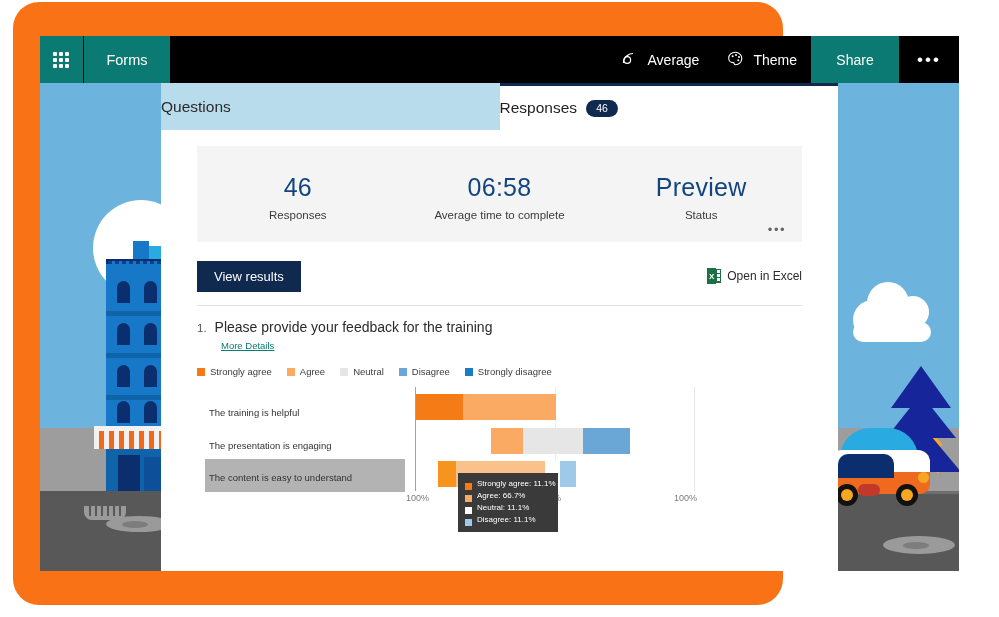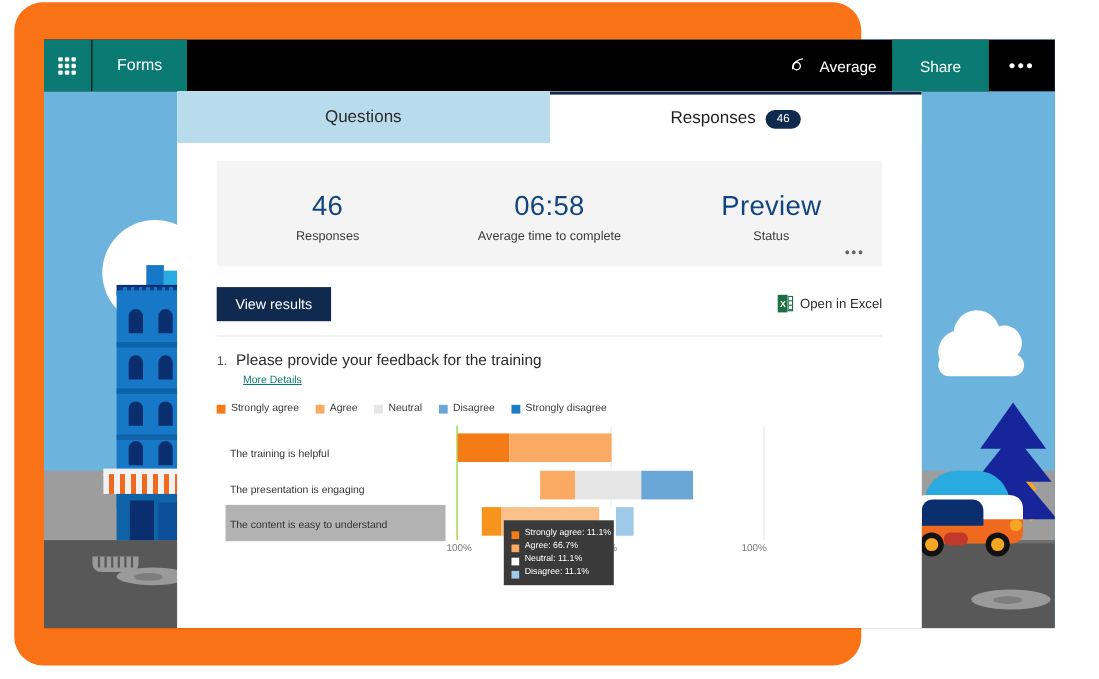--- a/index.html
+++ b/index.html
@@ -98,21 +98,21 @@
   .tb-item{display:flex;align-items:center;gap:9px;color:#fff;font-size:14px;padding:0 14px;height:47px;cursor:pointer;}
   .tb-item .lbl{white-space:nowrap;}
   .share-btn{background:#0b7a72;color:#fff;font-size:14px;height:47px;display:flex;align-items:center;
      justify-content:center;width:88px;cursor:pointer;}
   .more-btn{width:60px;height:47px;display:flex;align-items:center;justify-content:center;color:#fff;
      letter-spacing:2px;font-size:17px;cursor:pointer;}
 
   
   .panel{position:absolute;left:121px;top:47px;width:677px;height:488px;background:#fff;overflow:hidden;}
   .tabs{position:relative;height:47px;display:flex;}
-  .tab{flex:1;display:flex;align-items:center;justify-content:center;font-size:15.5px;color:#333;cursor:pointer;}
+  .tab{flex:1;display:flex;align-items:center;font-size:15.5px;color:#333;cursor:pointer;}
   .tab.inactive{background:#b8dcec;color:#2b2b2b;}
   .tab.active{background:#fff;border-top:3px solid #10294f;color:#1f1f1f;}
   .badge{display:inline-flex;align-items:center;justify-content:center;margin-left:9px;
      min-width:22px;height:17px;padding:0 5px;border-radius:9px;background:#10294f;color:#fff;font-size:10.5px;}
 
   .body{padding:0 36px;}
   .stats{margin-top:16px;height:96px;background:#f4f4f4;display:flex;position:relative;}
   .stat{flex:1;display:flex;flex-direction:column;align-items:center;justify-content:center;gap:7px;padding-top:6px;}
   .stat .num{font-size:25px;color:#12457f;font-weight:400;letter-spacing:.3px;}
   .stat .cap{font-size:11.5px;color:#3b3b3b;}
@@ -262,20 +262,32 @@
        <div class="tb-item">
          <span>
            <svg width="17" height="13" viewBox="0 0 17 13">
              <path d="M1.5 11 C1.5 4.5 7.5 1.5 11 1.5" fill="none" stroke="#fff" stroke-width="1.2"></path>
              <circle cx="5.2" cy="8" r="3.4" fill="none" stroke="#fff" stroke-width="1.2"></circle>
            </svg>
          </span>
          <span class="lbl">Average</span>
        </div>
 
+       <div class="tb-item">
+         <span>
+           <svg width="17" height="15" viewBox="0 0 17 15">
+             <path d="M8.5 1.2c-4 0-6.8 2.6-6.8 6 0 2.6 2 4.4 4.2 4.4 1 0 1.4.5 1.4 1.2 0 .6.5 1 1.2 1 3.5 0 6.3-2.8 6.3-6.3 0-3.5-2.9-6.3-6.3-6.3z" fill="none" stroke="#fff" stroke-width="1.1"></path>
+             <circle cx="5.6" cy="5.2" r="1" fill="#fff"></circle>
+             <circle cx="9" cy="3.9" r="1" fill="#fff"></circle>
+             <circle cx="12" cy="6" r="1" fill="#fff"></circle>
+             <circle cx="11.3" cy="9.2" r="1" fill="#fff"></circle>
+           </svg>
+         </span>
+         <span class="lbl">Theme</span>
+       </div>
 
        <div class="share-btn">
          <span>Share</span>
        </div>
        <div class="more-btn">
          <span>•••</span>
        </div>
      </div>
    </div>
 

